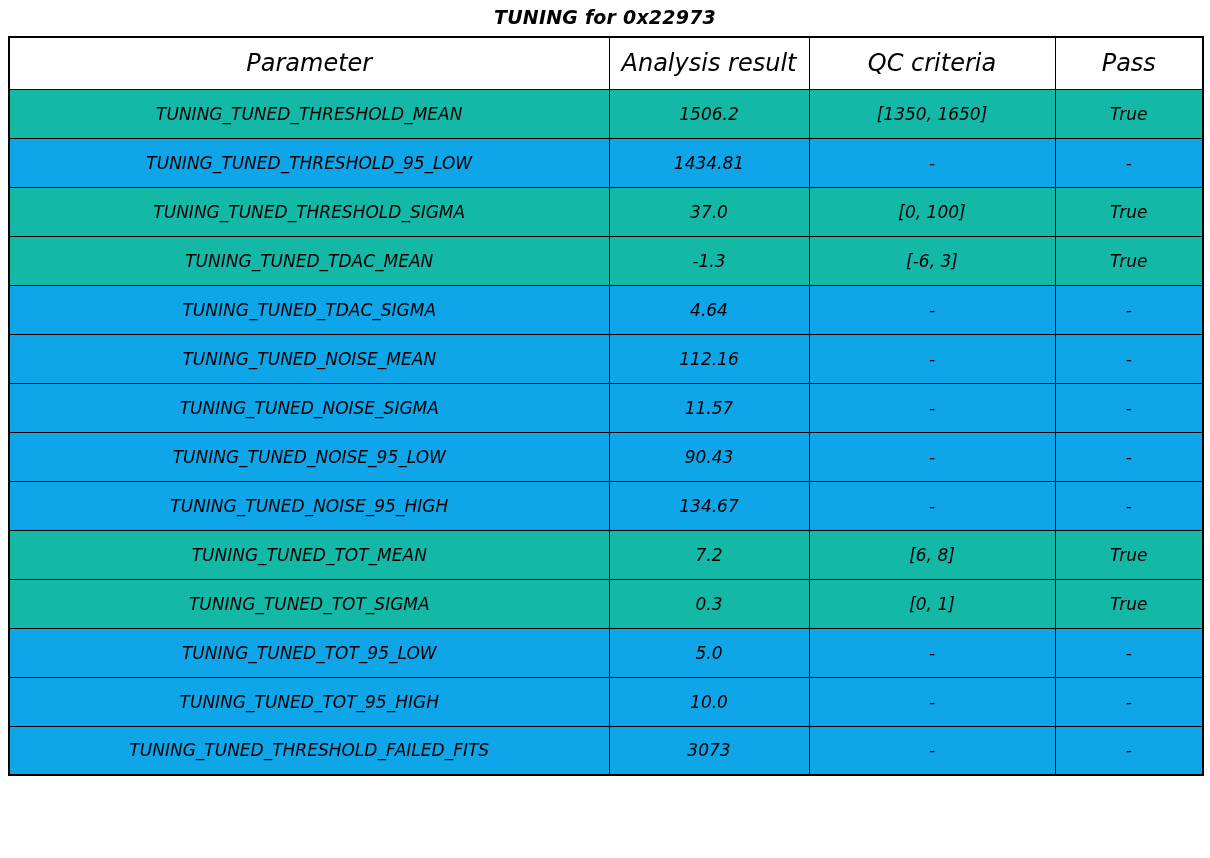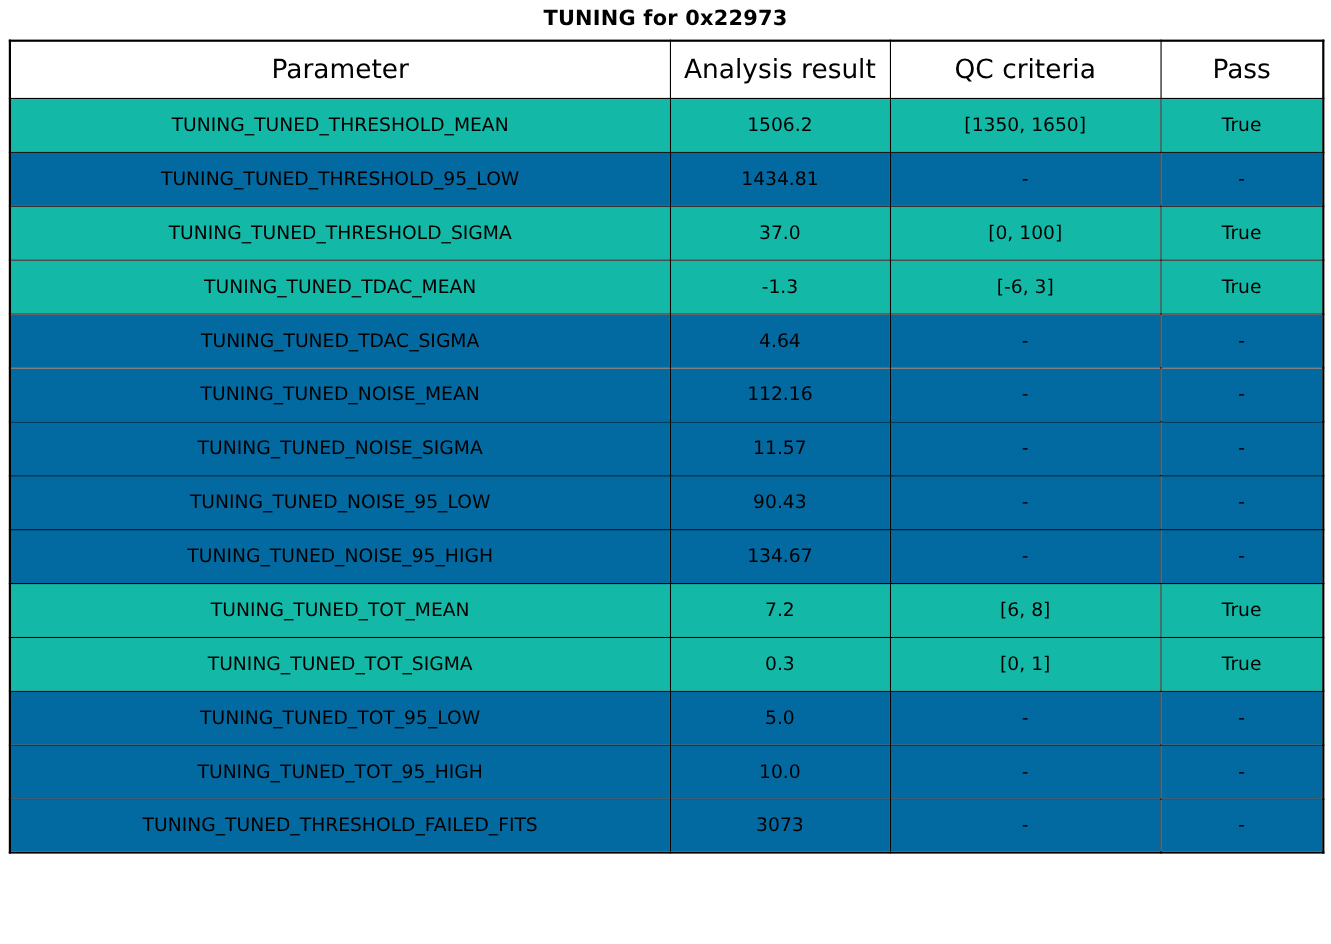--- a/index.html
+++ b/index.html
@@ -12,20 +12,21 @@
     height: 858px;
     font-family: "DejaVu Sans", sans-serif;
     color: #000000;
     overflow: hidden;
   }
   .page {
     width: 1210px;
     height: 742px;
     position: relative;
     box-sizing: border-box;
+    font-style: italic;
   }
   .title {
     text-align: center;
     font-size: 19px;
     font-weight: bold;
     padding-top: 6px;
     padding-bottom: 8px;
     letter-spacing: 0.2px;
   }
   .table-wrap {
@@ -54,21 +55,21 @@
     font-size: 24px;
   }
   col.c-param { width: 600px; }
   col.c-result { width: 200px; }
   col.c-criteria { width: 246px; }
   col.c-pass { width: 148px; }
   tr.pass-row td {
     background: #14b8a6;
   }
   tr.plain-row td {
-    background: #0369a1;
+    background: #0ea5e9;
   }
 </style>
 </head>
 <body>
 
 <div class="page">
 
   <div class="title">TUNING for 0x22973</div>
 
   <div class="table-wrap">

